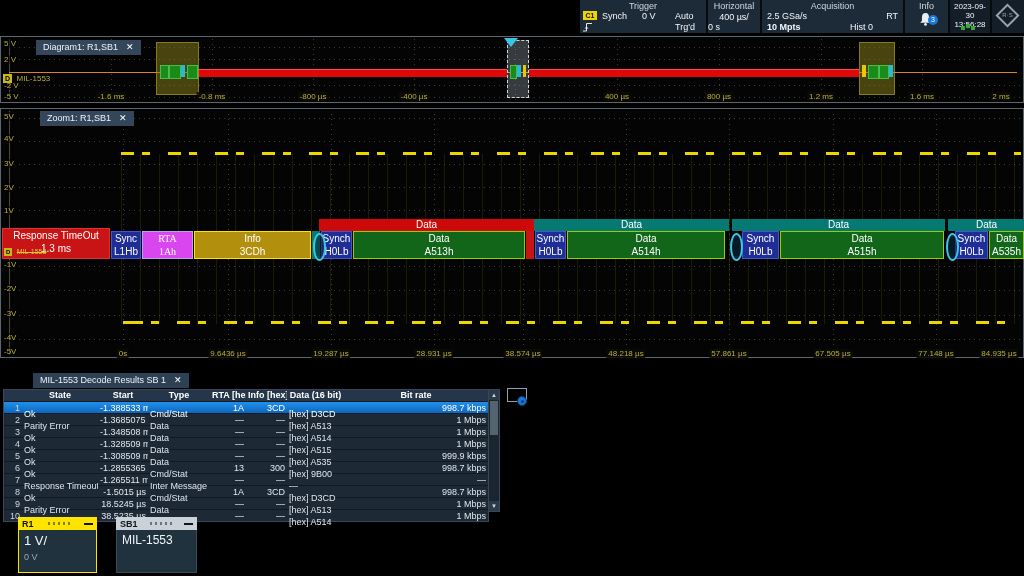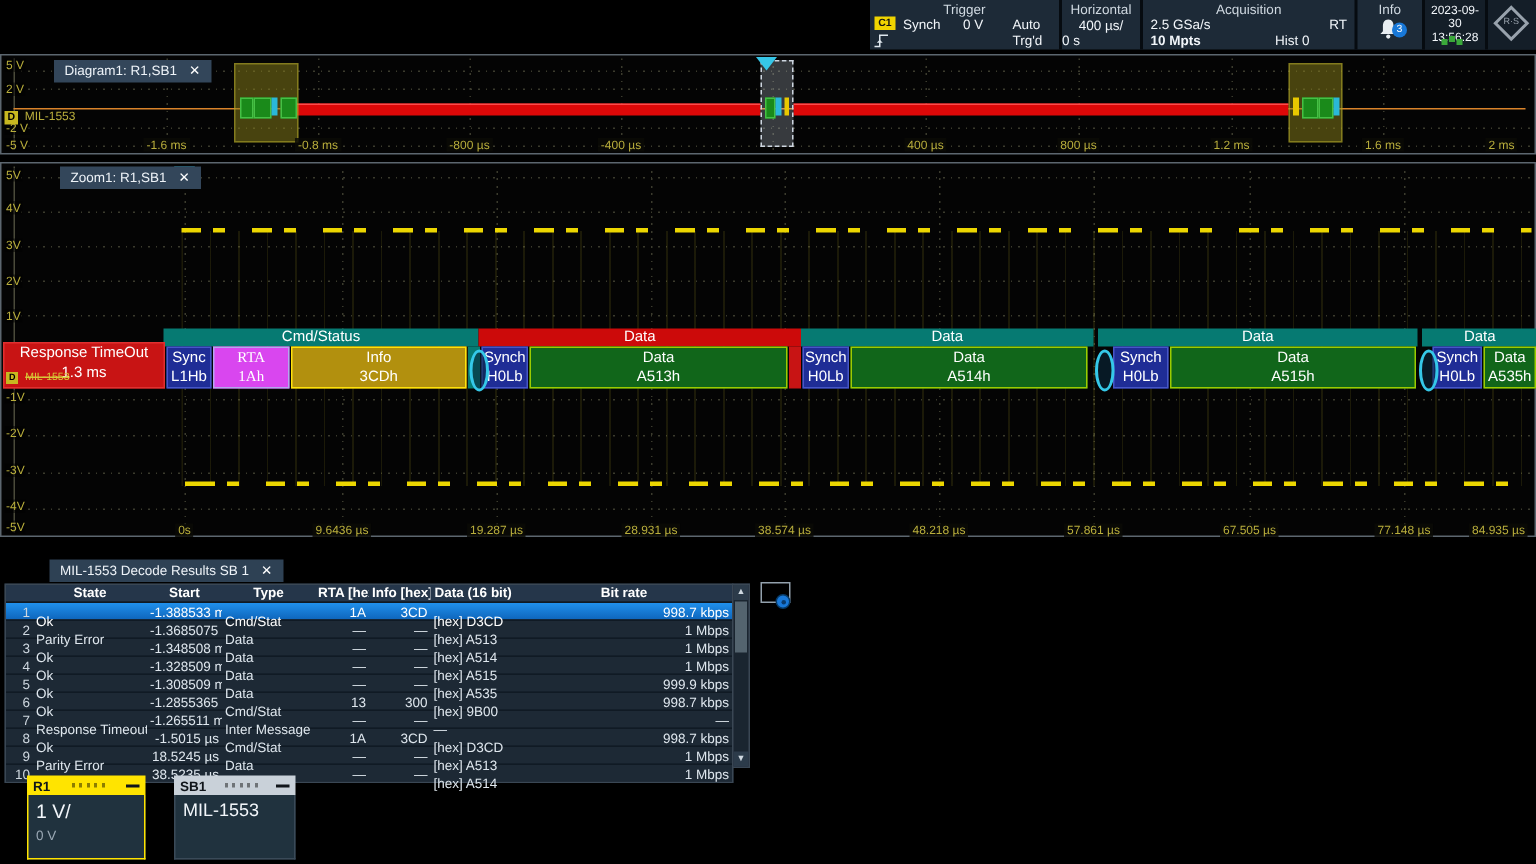--- a/index.html
+++ b/index.html
@@ -209,21 +209,20 @@
     <div class="ylab" style="top:200px;">-3V</div>
     <div class="ylab" style="top:224px;">-4V</div>
     <div class="ylab" style="top:238px;">-5V</div>
 
     <div class="abs" style="left:120px;right:0;top:45px;height:170px;background-image:repeating-linear-gradient(90deg,rgba(150,140,30,.16) 0 1px,transparent 1px 19px);"></div>
 
     <div class="rail" style="left:120px;right:2px;top:43px;"></div>
     <div class="rail" style="left:120px;right:2px;top:212px;background-position:9px 0;"></div>
     <div class="trig-tri" style="left:115px;top:2px;"></div>
 
-    <div class="grp grp-teal" style="left:108px;width:210px;">Cmd/Status</div>
     <div class="grp grp-red" style="left:318px;width:215px;">Data</div>
     <div class="grp grp-teal" style="left:533px;width:195px;">Data</div>
     <div class="grp grp-teal" style="left:731px;width:213px;">Data</div>
     <div class="grp grp-teal" style="left:947px;width:77px;">Data</div>
 
     <div class="blk blk-err" style="left:1px;width:108px;">
       <span style="display:block">Response TimeOut</span>
       <span style="display:block">1.3 ms</span>
     </div>
     <div class="blk blk-sync" style="left:110px;width:30px;">

